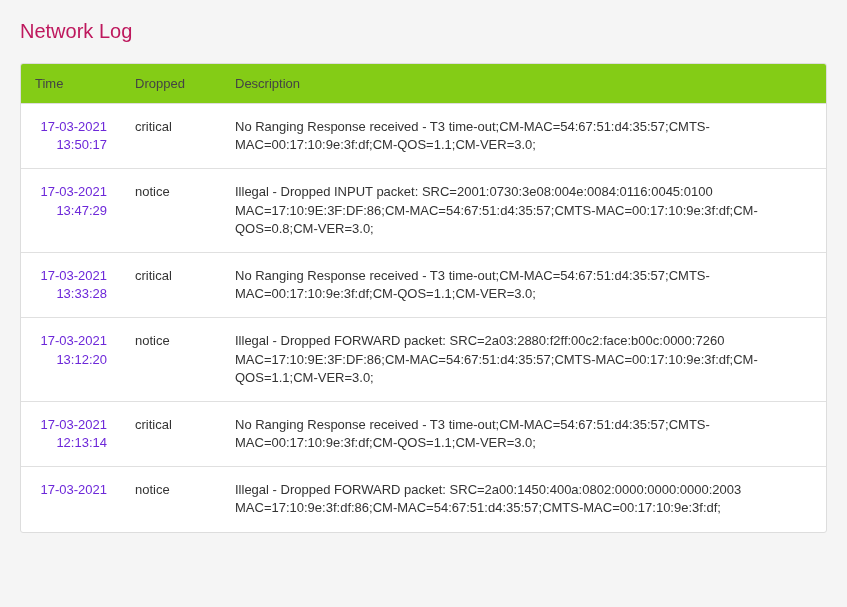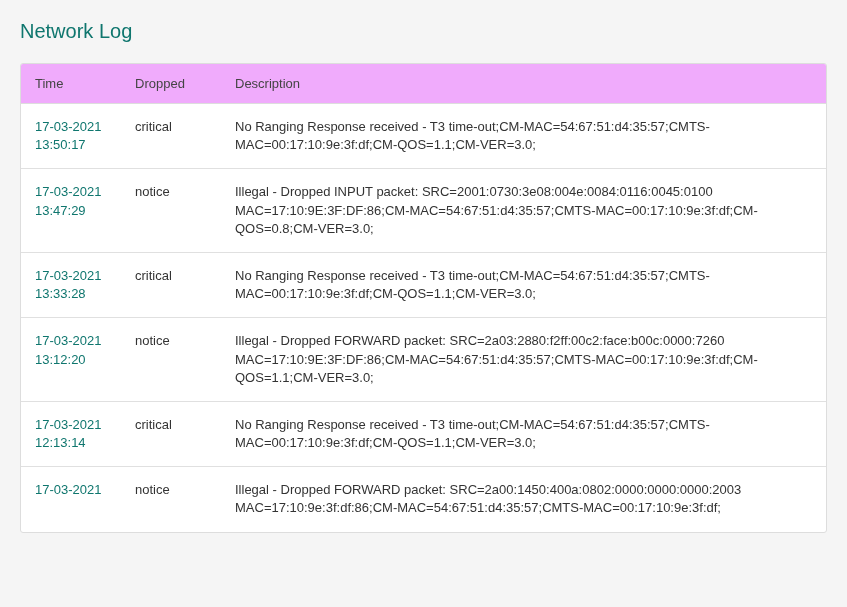--- a/index.html
+++ b/index.html
@@ -12,21 +12,21 @@
       font-family: Arial, sans-serif;
       background: #f5f5f5;
       padding: 20px;
       font-size: 13px;
       color: #333;
     }
 
     .page-title {
       font-size: 20px;
       font-weight: normal;
-      color: #0f766e;
+      color: #be185d;
       margin-bottom: 20px;
     }
 
     .table-container {
       background: #fff;
       border: 1px solid #ddd;
       border-radius: 3px;
       overflow: hidden;
       max-width: 810px;
       position: relative;
@@ -36,21 +36,21 @@
       max-height: 540px;
       overflow-y: auto;
     }
 
     table {
       width: 100%;
       border-collapse: collapse;
     }
 
     thead th {
-      background: #f0abfc;
+      background: #84cc16;
       border-bottom: 1px solid #ddd;
       padding: 12px 14px;
       text-align: left;
       font-weight: normal;
       color: #444;
     }
 
     thead th:first-child {
       width: 100px;
     }
@@ -68,21 +68,22 @@
     }
 
     tbody td {
       padding: 14px;
       vertical-align: top;
       line-height: 1.4;
     }
 
     tbody td:first-child {
       white-space: nowrap;
-      color: #0f766e;
+      color: #6d28d9;
+      text-align: right;
     }
 
     ::-webkit-scrollbar {
       width: 10px;
     }
 
     ::-webkit-scrollbar-track {
       background: #f0f0f0;
     }
 

